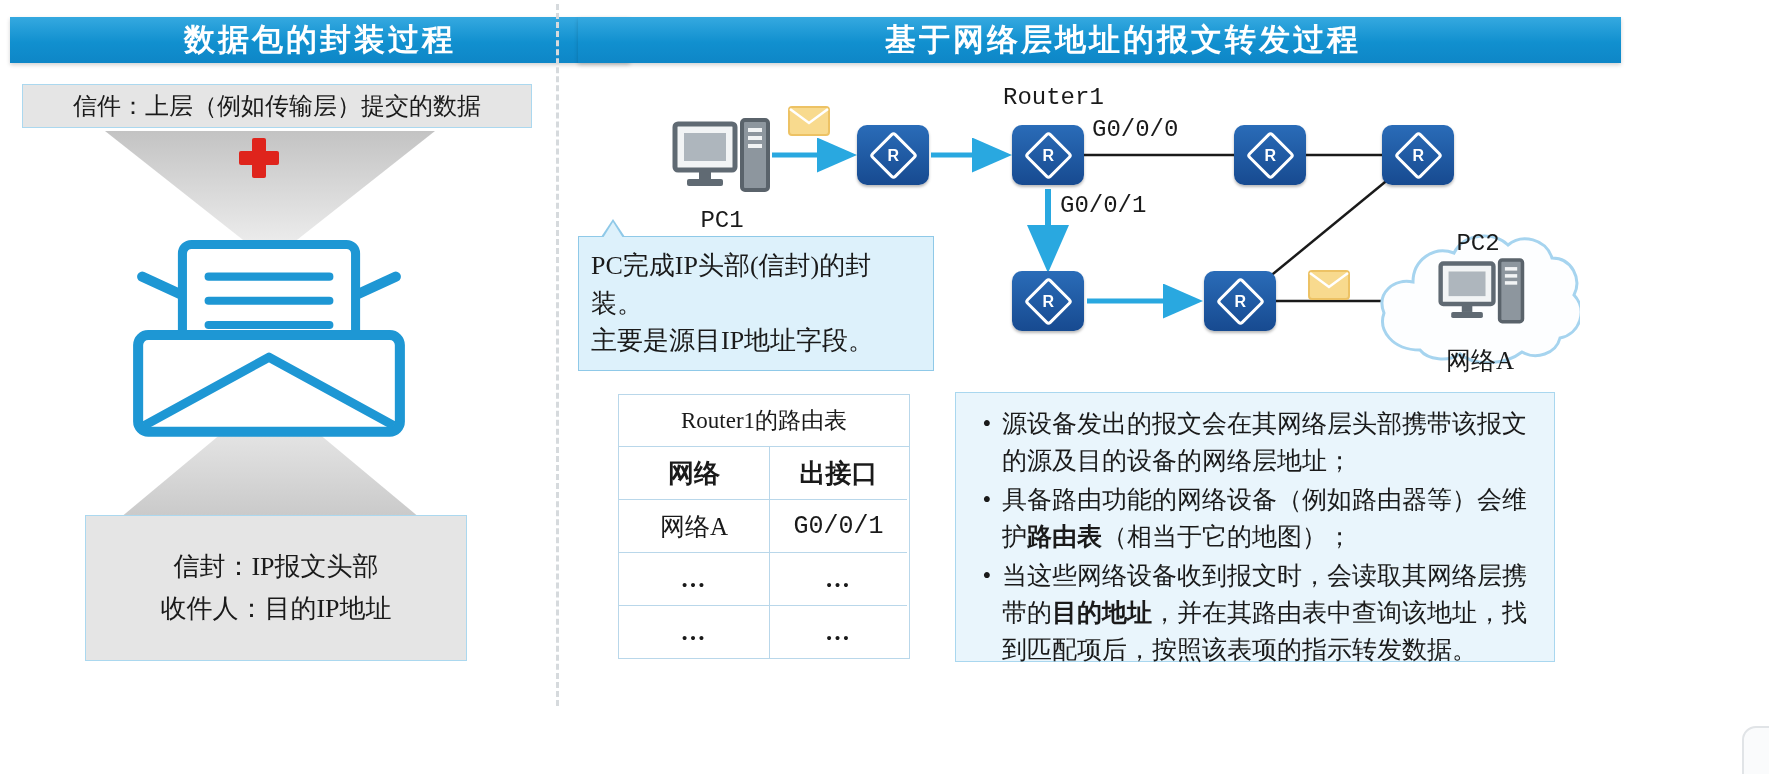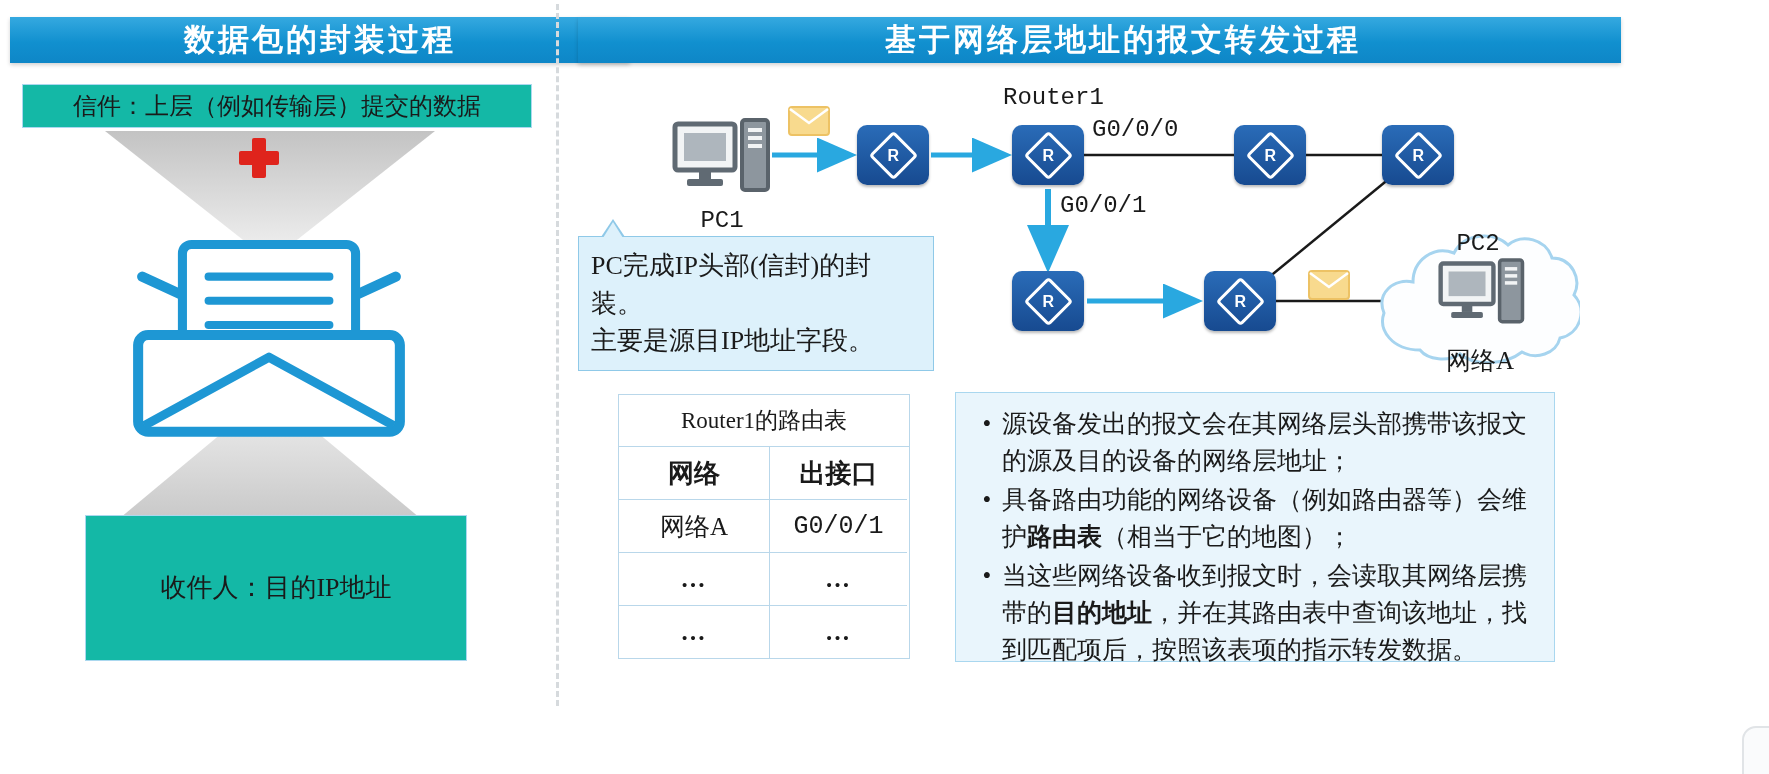--- a/index.html
+++ b/index.html
@@ -10,21 +10,21 @@
 
   
   .hdr{background:linear-gradient(180deg,#35a9e0 0%,#1190cf 55%,#0e86c7 100%);
        color:#fff;font-weight:bold;font-size:31px;letter-spacing:3px;
        display:flex;align-items:center;justify-content:center;
        box-shadow:0 2px 4px rgba(0,0,0,.18);}
   .hdr-left{left:10px;top:17px;width:620px;height:46px;}
   .hdr-right{left:578px;top:17px;width:996px;height:46px;padding-left:47px;}
 
   
-  .bluebox{background:#14b8a6;border:1px solid #abd8ef;}
+  .bluebox{background:#e5e5e5;border:1px solid #abd8ef;}
   .topbox{left:22px;top:84px;width:508px;height:42px;display:flex;align-items:center;justify-content:center;
           font-size:24px;}
   .bottombox{left:85px;top:515px;width:380px;height:144px;display:flex;flex-direction:column;
              align-items:center;justify-content:center;font-size:26px;line-height:1.62;}
 
   
   .funnel-down{left:105px;top:131px;width:330px;height:112px;
     background:linear-gradient(180deg,#c3c3c3,#ececec);
     clip-path:polygon(0 0,100% 0,57% 100%,43% 100%);}
   .funnel-up{left:120px;top:408px;width:300px;height:110px;
@@ -107,20 +107,21 @@
         <rect x="64" y="18" width="172" height="120" rx="9" fill="#fff" stroke="#1e97d4" stroke-width="9"></rect>
         <line x1="90" y1="50" x2="210" y2="50" stroke="#1e97d4" stroke-width="8" stroke-linecap="round"></line>
         <line x1="90" y1="74" x2="210" y2="74" stroke="#1e97d4" stroke-width="8" stroke-linecap="round"></line>
         <line x1="90" y1="98" x2="210" y2="98" stroke="#1e97d4" stroke-width="8" stroke-linecap="round"></line>
         <rect x="20" y="108" width="260" height="96" rx="10" fill="#fff" stroke="#1e97d4" stroke-width="10"></rect>
         <path d="M26 198 L150 130 L274 198" fill="none" stroke="#1e97d4" stroke-width="9" stroke-linejoin="round"></path>
       </svg>
     </div>
 
     <div class="abs bluebox bottombox">
+      <span>信封：IP报文头部</span>
       <span>收件人：目的IP地址</span>
     </div>
   </div>
 
   <div class="abs divider"></div>
 
   <div>
     <div class="abs hdr hdr-right">
       <span>基于网络层地址的报文转发过程</span>
     </div>

